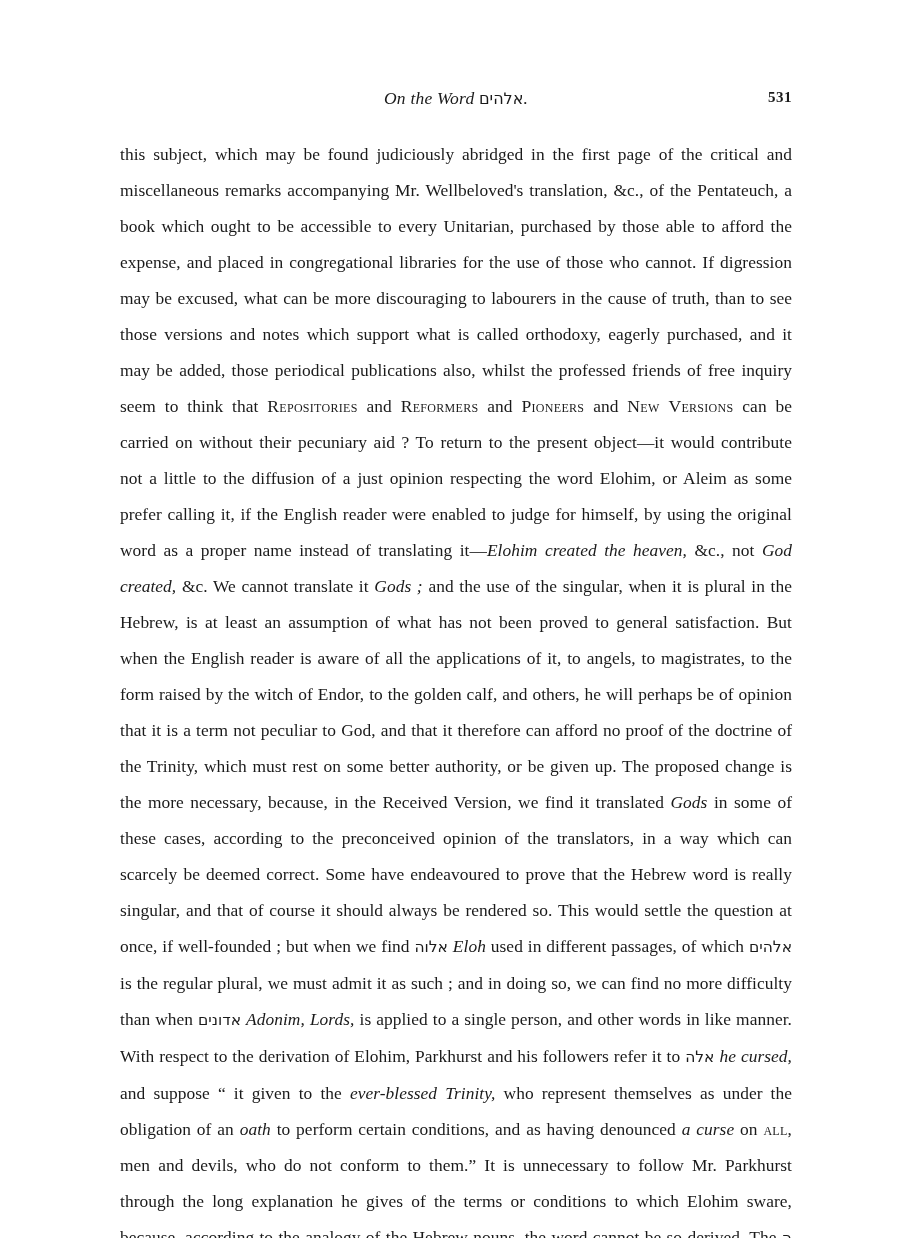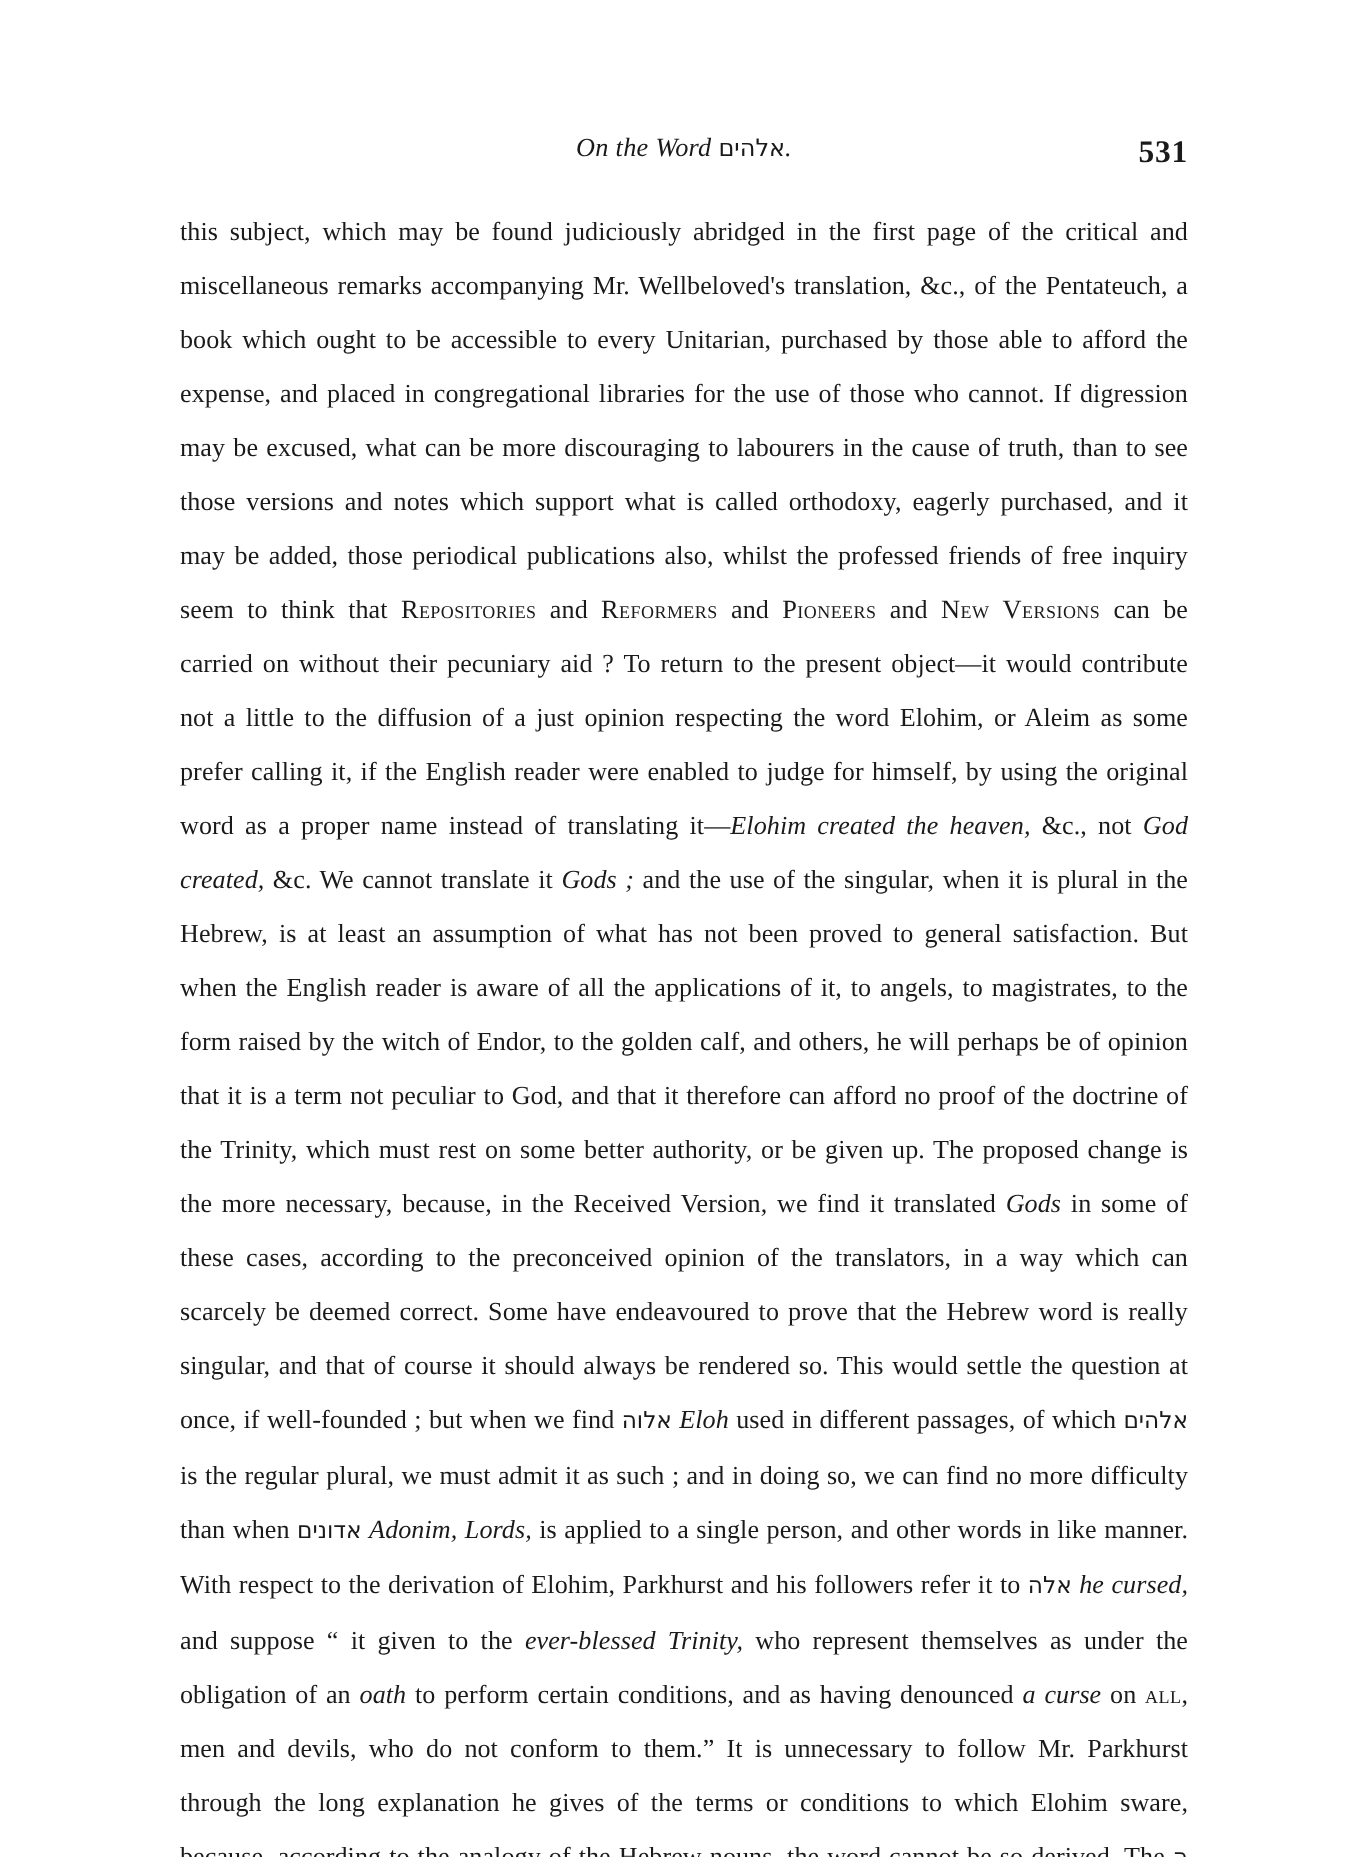--- a/index.html
+++ b/index.html
@@ -41,21 +41,21 @@
     font-style: normal;
     font-family: "DejaVu Sans", sans-serif;
     font-size: 16px;
     direction: rtl;
     unicode-bidi: isolate;
   }
   .page-number {
     position: absolute;
     right: 0;
     top: 1px;
-    font-size: 21px;
+    font-size: 15px;
     font-weight: bold;
     font-style: normal;
     letter-spacing: 0.5px;
   }
   .body-text {
     font-size: 17.4px;
     line-height: 36px;
     text-align: justify;
     text-justify: inter-word;
     letter-spacing: 0.05px;

